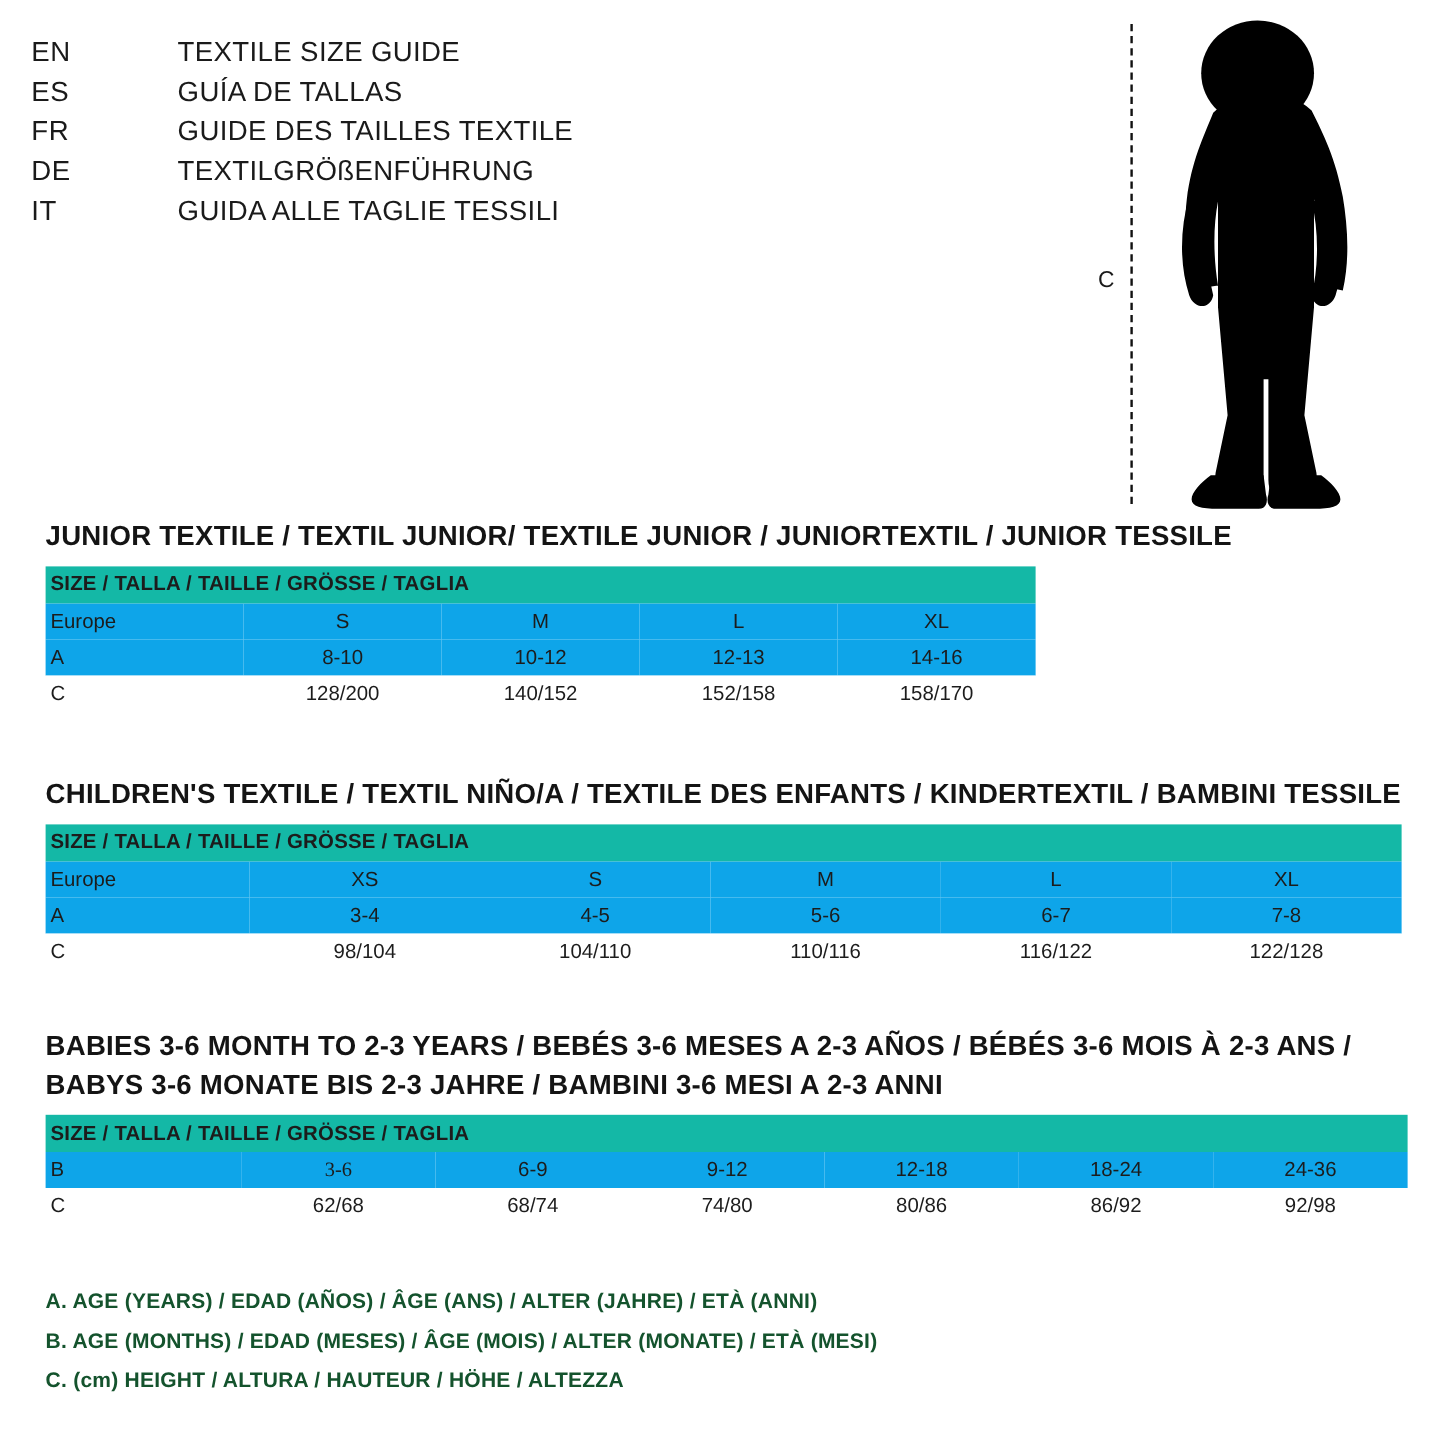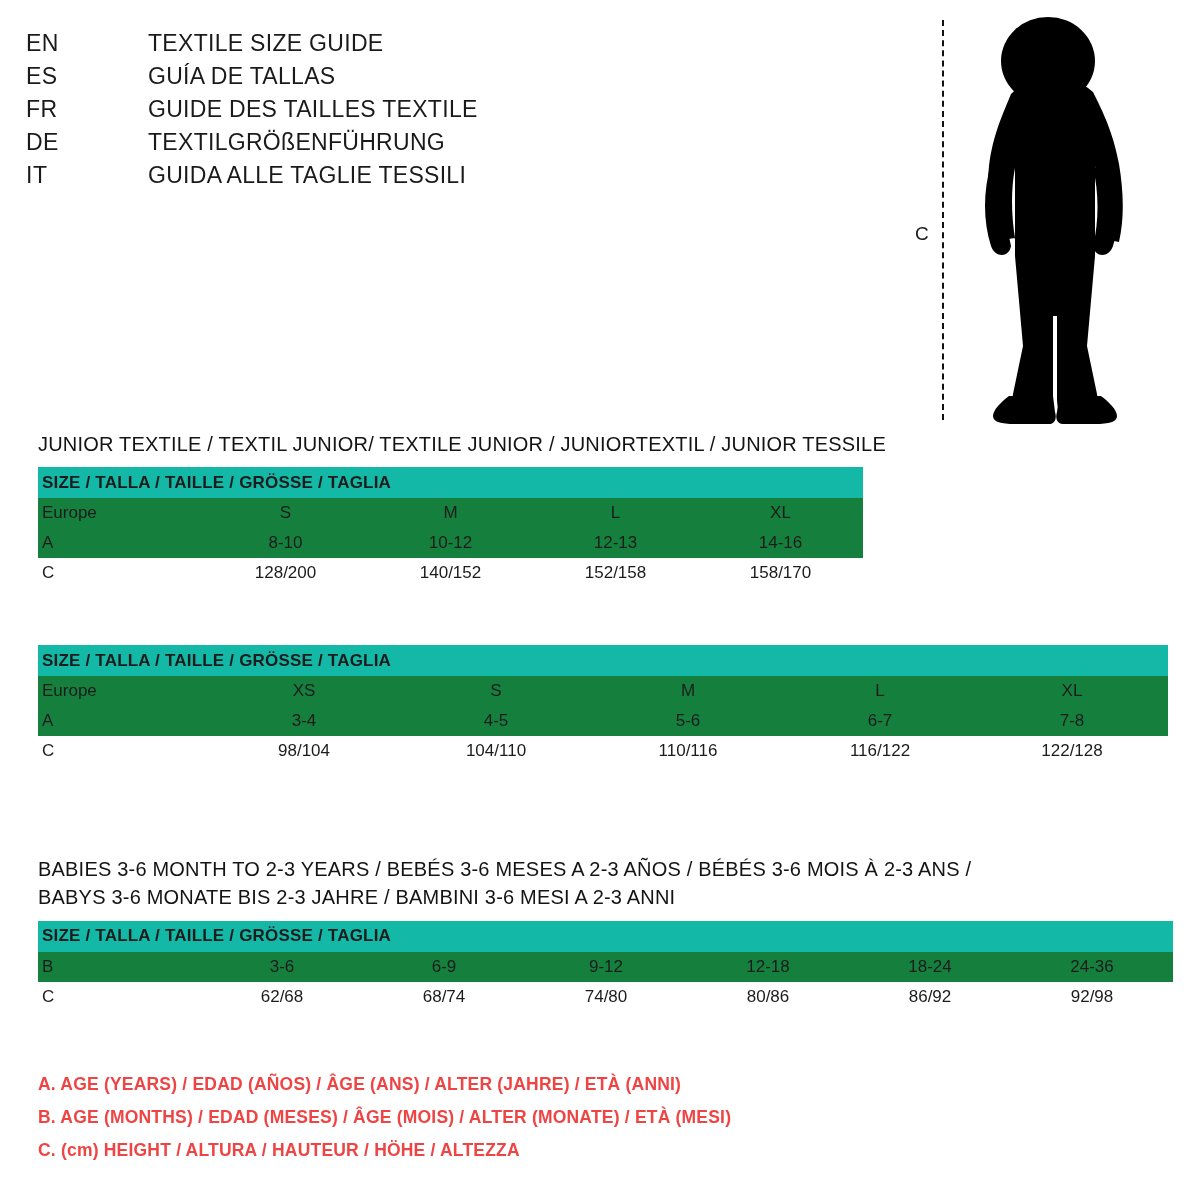--- a/index.html
+++ b/index.html
@@ -62,22 +62,22 @@
     position: absolute;
     left: 48px; top: 8px;
   }
 
   
   .section {
     position: absolute;
     left: 38px;
   }
   .section-title {
-    font-size: 20px;
-    font-weight: normal;
+    font-size: 23px;
+    font-weight: bold;
     letter-spacing: 0.2px;
     color: #141414;
     margin-bottom: 9px;
     line-height: 1.42;
     white-space: nowrap;
   }
   .section-title.two-line { white-space: normal; }
 
   table.size-table {
     border-collapse: collapse;
@@ -95,29 +95,29 @@
   }
   td.val-cell { text-align: center; }
   tr.band-head td {
     background: #14b8a6;
     font-weight: bold;
     text-align: left;
     letter-spacing: 0.2px;
     height: 31px;
   }
   tr.row-light td { background: #ffffff; }
-  tr.row-shade td { background: #15803d; }
+  tr.row-shade td { background: #0ea5e9; }
 
   
   .legend {
     position: absolute;
     left: 38px; top: 1068px;
     font-size: 17.5px;
     font-weight: bold;
-    color: #ef4444;
+    color: #14532d;
     line-height: 1.88;
     letter-spacing: 0.2px;
   }
   .legend div { white-space: nowrap; }
   .legend .lower { font-weight: bold; }
 </style>
 </head>
 <body>
 
 <div id="page">
@@ -192,20 +192,21 @@
         <td class="val-cell">128/200</td>
         <td class="val-cell">140/152</td>
         <td class="val-cell">152/158</td>
         <td class="val-cell">158/170</td>
       </tr>
     </tbody>
       </table>
   </div>
 
   <div class="section" style="top:645px; width:1130px;">
+    <div class="section-title">CHILDREN'S TEXTILE / TEXTIL NIÑO/A / TEXTILE DES ENFANTS / KINDERTEXTIL / BAMBINI TESSILE</div>
     <table class="size-table" style="width:1130px;">
       <tbody>
           <tr class="band-head">
         <td colspan="6">SIZE / TALLA / TAILLE / GRÖSSE / TAGLIA</td>
       </tr>
       <tr class="row-shade">
         <td class="label-cell" style="width:170px;">Europe</td>
         <td class="val-cell" style="width:192px;">XS</td>
         <td class="val-cell" style="width:192px;">S</td>
         <td class="val-cell" style="width:192px;">M</td>
@@ -235,21 +236,21 @@
   <div class="section" style="top:855px; width:1135px;">
     <div class="section-title two-line" style="margin-bottom:0;">BABIES 3-6 MONTH TO 2-3 YEARS / BEBÉS 3-6 MESES A 2-3 AÑOS / BÉBÉS 3-6 MOIS À 2-3 ANS /</div>
     <div class="section-title two-line">BABYS 3-6 MONATE BIS 2-3 JAHRE / BAMBINI 3-6 MESI A 2-3 ANNI</div>
     <table class="size-table" style="width:1135px;">
       <tbody>
           <tr class="band-head">
         <td colspan="7">SIZE / TALLA / TAILLE / GRÖSSE / TAGLIA</td>
       </tr>
       <tr class="row-shade">
         <td class="label-cell" style="width:163px;">B</td>
-        <td class="val-cell" style="width:162px;">3-6</td>
+        <td class="val-cell" style="width:162px;font-family:Liberation Serif, serif;">3-6</td>
         <td class="val-cell" style="width:162px;">6-9</td>
         <td class="val-cell" style="width:162px;">9-12</td>
         <td class="val-cell" style="width:162px;">12-18</td>
         <td class="val-cell" style="width:162px;">18-24</td>
         <td class="val-cell" style="width:162px;">24-36</td>
       </tr>
       <tr class="row-light">
         <td class="label-cell">C</td>
         <td class="val-cell">62/68</td>
         <td class="val-cell">68/74</td>

